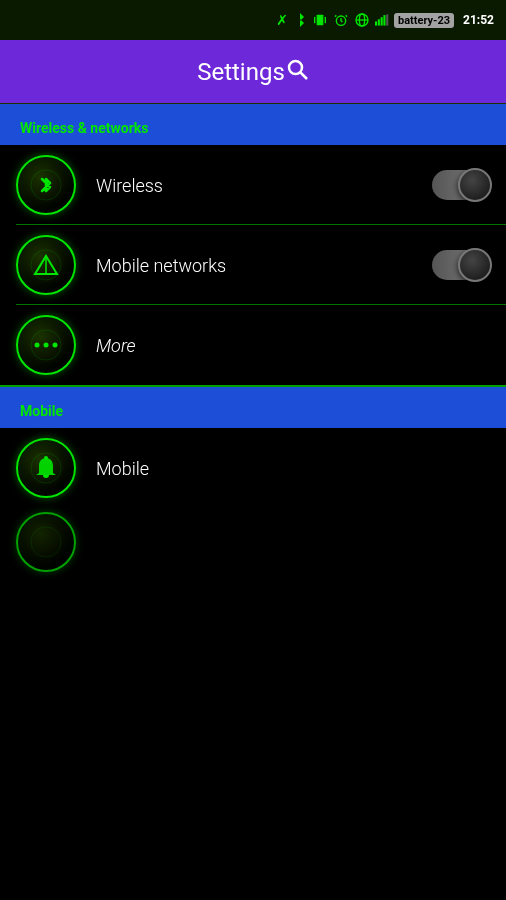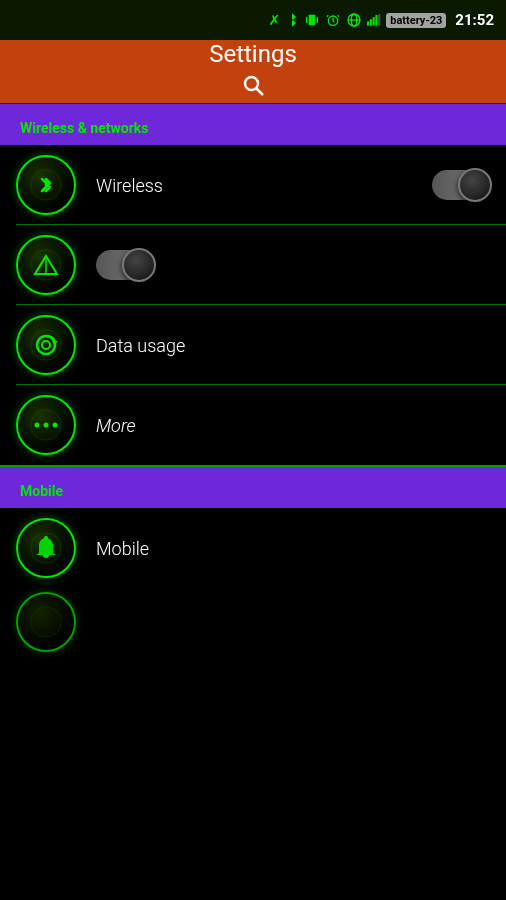--- a/index.html
+++ b/index.html
@@ -30,56 +30,55 @@
       gap: 5px;
     }
 
     .status-icon {
       color: #00e600;
       font-size: 14px;
     }
 
     .status-time {
       color: #fff;
-      font-size: 15px;
+      font-size: 12px;
       font-weight: bold;
       margin-left: 4px;
     }
 
     
     .header {
-      background: #c2410c;
+      background: #6d28d9;
       height: 64px;
       display: flex;
       align-items: center;
-      justify-content: space-between;
+      justify-content: center;
       padding: 0 20px;
       border-bottom: 1px solid #1a3300;
-      flex-direction: column;
     }
 
     .header-title {
       color: #fff;
       font-size: 24px;
       font-weight: 400;
     }
 
     .search-icon-btn {
       color: #fff;
       font-size: 22px;
       cursor: pointer;
       background: none;
       border: none;
       color: #fff;
     }
 
     
     .section-header {
       padding: 14px 20px 8px 20px;
-      background: #6d28d9;
+      background: #1d4ed8;
     }
 
     .section-title {
       color: #00e600;
       font-size: 14px;
       font-weight: bold;
       text-transform: none;
     }
 
     
@@ -256,39 +255,26 @@
   <div class="settings-item">
     <div class="item-icon">
       <svg width="34" height="34" viewBox="0 0 34 34" fill="none">
         <circle cx="17" cy="17" r="15" fill="none" stroke="#00e600" stroke-width="0.5" opacity="0.3"></circle>
 
         <polygon points="17,8 28,26 6,26" fill="none" stroke="#00e600" stroke-width="2"></polygon>
         <line x1="17" y1="8" x2="17" y2="26" stroke="#00e600" stroke-width="1.5"></line>
         <path d="M6 26 Q12 20 17 8" fill="#00e600" opacity="0.6"></path>
       </svg>
     </div>
+    <span class="item-label">Mobile networks</span>
     <div class="toggle on">
       <div class="toggle-knob"></div>
     </div>
   </div>
 
-  <div class="settings-item">
-    <div class="item-icon">
-      <svg width="34" height="34" viewBox="0 0 34 34" fill="none">
-        <circle cx="17" cy="17" r="15" fill="none" stroke="#00e600" stroke-width="0.5" opacity="0.3"></circle>
-
-        <circle cx="17" cy="17" r="9" stroke="#00e600" stroke-width="2.5" fill="none"></circle>
-        <circle cx="17" cy="17" r="4" stroke="#00e600" stroke-width="2" fill="none"></circle>
-
-        <path d="M17 8 Q26 8 26 17" stroke="#00e600" stroke-width="2.5" fill="none" stroke-linecap="round"></path>
-        <polygon points="26,17 23,13 29,13" fill="#00e600"></polygon>
-      </svg>
-    </div>
-    <span class="item-label">Data usage</span>
-  </div>
 
   <div class="settings-item" style="border-bottom: none; font-style: italic;">
     <div class="item-icon">
       <svg width="34" height="34" viewBox="0 0 34 34" fill="none">
         <circle cx="17" cy="17" r="15" fill="none" stroke="#00e600" stroke-width="0.5" opacity="0.3"></circle>
         <circle cx="8" cy="17" r="2.5" fill="#00e600"></circle>
         <circle cx="17" cy="17" r="2.5" fill="#00e600"></circle>
         <circle cx="26" cy="17" r="2.5" fill="#00e600"></circle>
       </svg>
     </div>

